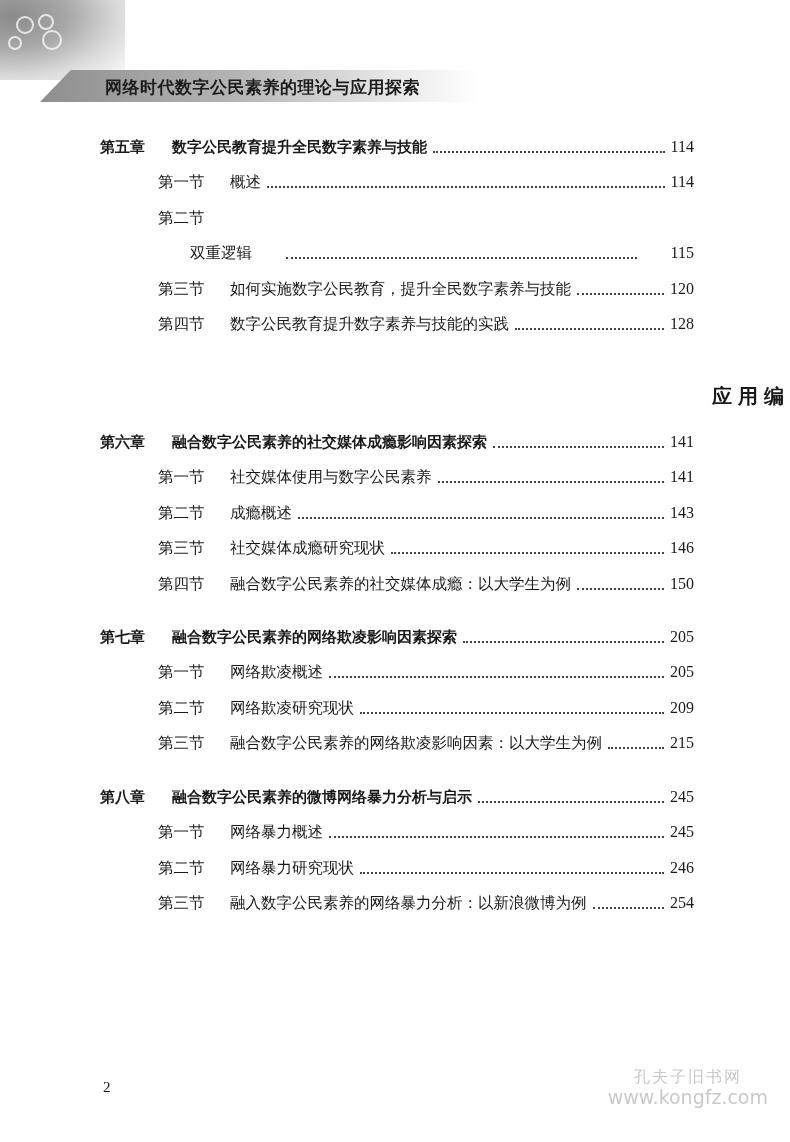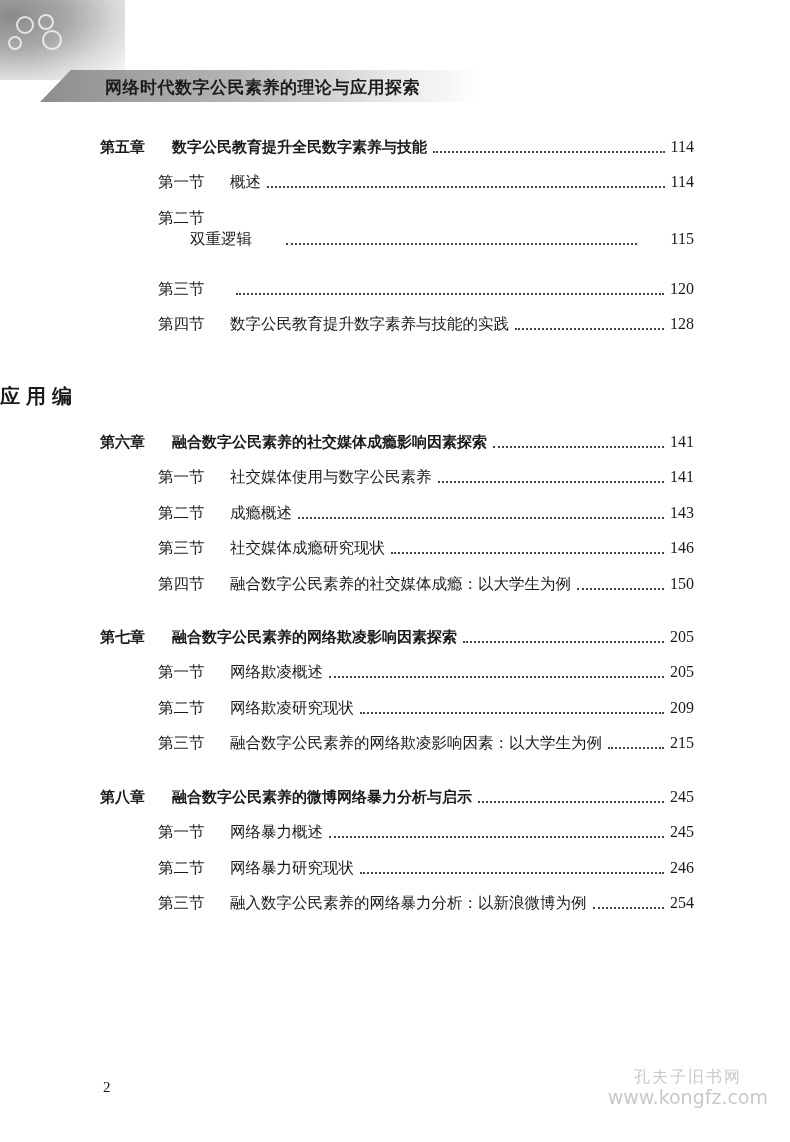--- a/index.html
+++ b/index.html
@@ -35,21 +35,21 @@
   .num { flex: 0 0 auto; white-space: nowrap; }
   .row.chapter .num { width: 72px; }
   .row.section .num { width: 72px; margin-left: 40px; }
   .title { flex: 0 0 auto; white-space: nowrap; }
   .leader {
     flex: 1 1 auto; margin: 0 6px; height: 1px; align-self: center;
     border-bottom: 2px dotted #444; transform: translateY(4px);
   }
   .page { flex: 0 0 auto; font-family: "Liberation Serif", "DejaVu Serif", serif; font-weight: normal; font-size: 16px; }
   .part-title {
-    position: absolute; left: 0; width: 790px; top: 383px; text-align: left;
+    position: absolute; left: 0; width: 790px; top: 383px; text-align: right;
     font-size: 20px; font-weight: bold; letter-spacing: 6px;
   }
   .folio { position: absolute; left: 103px; top: 1079px; font-size: 15px; font-family: "Liberation Serif", serif; }
   .watermark {
     position: absolute; right: 22px; top: 1067px; text-align: center; color: #c9c9c9;
     font-family: "DejaVu Sans", "Liberation Sans", sans-serif;
   }
   .watermark .wm-cn { font-size: 16px; letter-spacing: 2px; }
   .watermark .wm-url { font-size: 19px; margin-top: -2px; }
 </style>
@@ -76,27 +76,28 @@
   </div>
   <div class="row section" style="top:170px;">
     <span class="num">第一节</span>
     <span class="title">概述</span>
     <span class="leader"></span>
     <span class="page">114</span>
   </div>
   <div class="row section" style="top:206px;">
     <span class="num">第二节</span>
   </div>
-  <div class="row cont" style="top:227px;gap:28px;">
+  <div class="row cont" style="top:241px;gap:28px;">
     <span class="title">双重逻辑</span>
     <span class="leader"></span>
     <span class="page">115</span>
   </div>
   <div class="row section" style="top:277px;">
     <span class="num">第三节</span>
+    <span class="title">如何实施数字公民教育，提升全民数字素养与技能</span>
     <span class="leader"></span>
     <span class="page">120</span>
   </div>
   <div class="row section" style="top:312px;">
     <span class="num">第四节</span>
     <span class="title">数字公民教育提升数字素养与技能的实践</span>
     <span class="leader"></span>
     <span class="page">128</span>
   </div>
 

